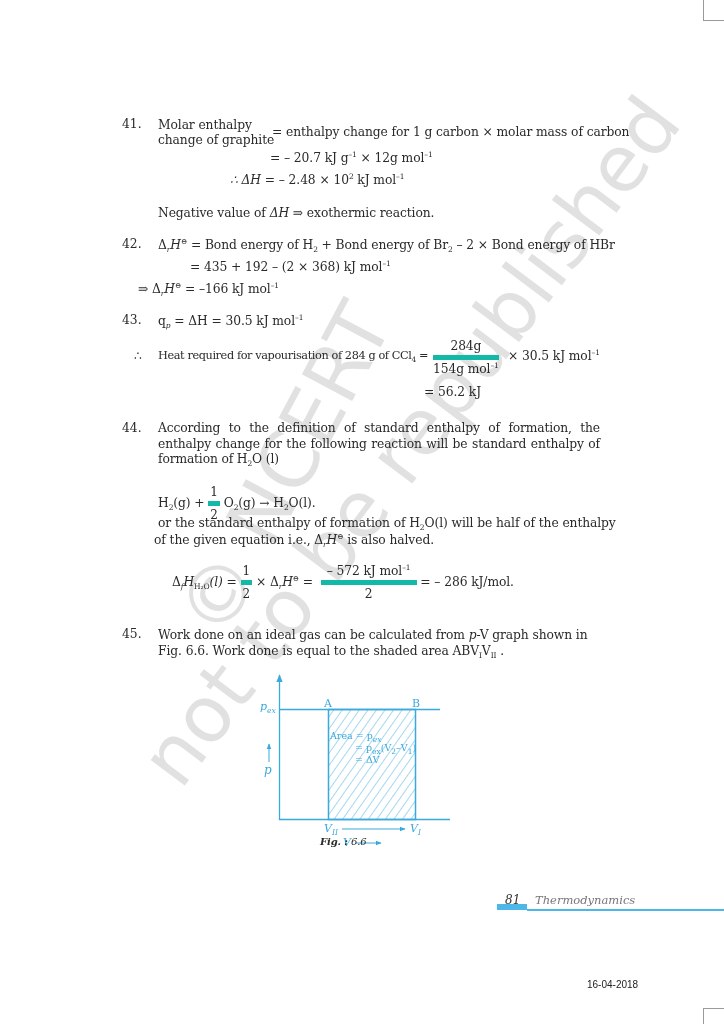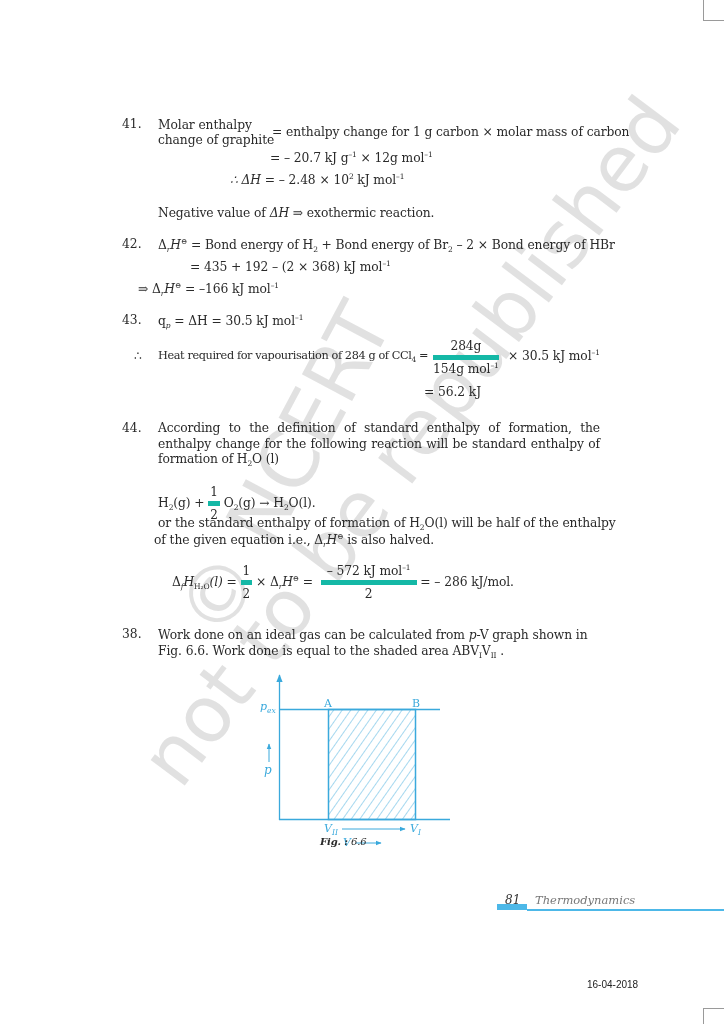--- a/index.html
+++ b/index.html
@@ -99,21 +99,21 @@
   </div>
   <div class="abs txt" style="left:154px; top:532px;">
     <span>of the given equation i.e., Δ</span><sub class="it">r</sub><span class="it">H</span><sup>⊖</sup><span> is also halved.</span>
   </div>
   <div class="abs txt" style="left:172px; top:563px;">
     <span>Δ</span><sub class="it">f</sub><span class="it">H</span><sub>H₂O</sub><span class="it">(l)</span><span> = </span><span class="frac" style="font-size:12px;"><span class="num">1</span><span class="den">2</span></span><span> × Δ</span><sub class="it">r</sub><span class="it">H</span><sup>⊖</sup><span> = </span>&nbsp;<span class="frac"><span class="num" style="padding:0 6px 1px 6px;"><span>– 572 kJ mol</span><sup>–1</sup></span><span class="den">2</span></span><span> = – 286 kJ/mol.</span>
   </div>
 </div>
 
 <div>
-  <span class="qnum" style="top:627px;">38.</span>
+  <span class="qnum" style="top:627px;">45.</span>
   <div class="abs txt" style="left:158px; top:627px;">
     <span>Work done on an ideal gas can be calculated from </span><span class="it">p</span><span>-V graph shown in</span>
   </div>
   <div class="abs txt" style="left:158px; top:643px;">
     <span>Fig. 6.6.  Work done is equal to the shaded area ABV</span><sub>I</sub><span>V</span><sub>II</sub><span> .</span>
   </div>
 </div>
 
 <div class="abs" style="left:250px; top:670px; width:200px; height:190px;">
   <svg width="200" height="190" viewBox="0 0 200 190">
@@ -146,20 +146,25 @@
   <div class="abs" style="left:74px; top:27px; font-size:11px; color:#3aa9dc;">A</div>
   <div class="abs" style="left:162px; top:27px; font-size:11px; color:#3aa9dc;">B</div>
   <div class="abs it" style="left:14px; top:93px; font-size:12px; color:#3aa9dc;">p</div>
   <div class="abs it" style="left:93px; top:166px; font-size:11px; color:#3aa9dc;">V</div>
   <div class="abs it" style="left:74px; top:152px; font-size:11px; color:#3aa9dc;">
     <span>V</span><sub>II</sub>
   </div>
   <div class="abs it" style="left:160px; top:152px; font-size:11px; color:#3aa9dc;">
     <span>V</span><sub>I</sub>
   </div>
+  <div class="abs" style="left:80px; top:60px; font-size:9.5px; line-height:12px; color:#3aa9dc; background:rgba(255,255,255,0.0);">
+    <div><span>Area = p</span><sub class="it">ex</sub></div>
+    <div style="padding-left:25px;"><span>= p</span><sub>ex</sub><span>(V</span><sub>2</sub><span>–V</span><sub>1</sub><span>)</span></div>
+    <div style="padding-left:25px;">= ΔV</div>
+  </div>
 </div>
 
 <div class="abs txt" style="left:320px; top:834px; font-size:10px;">
   <b class="it">Fig. :</b><span class="it"> 6.6</span>
 </div>
 
 <div class="footer-bar" style="left:497px; top:892px; width:227px; height:20px;">
   <div class="abs" style="left:0; top:12px; width:30px; height:6px; background:#4db8e8;"></div>
   <div class="abs" style="left:30px; top:17px; width:197px; height:1.5px; background:#4db8e8;"></div>
   <div class="abs" style="left:8px; top:1px; font-size:12px; color:#333;">81</div>

